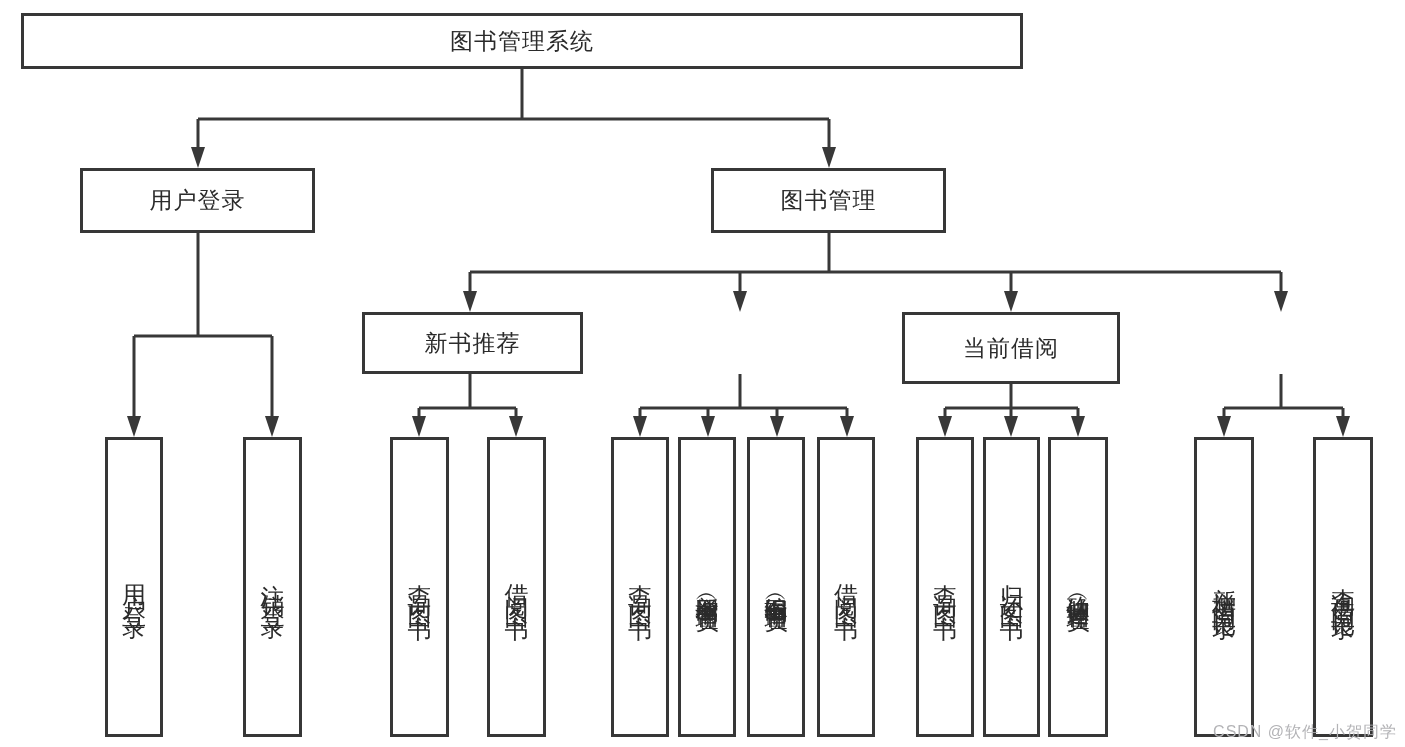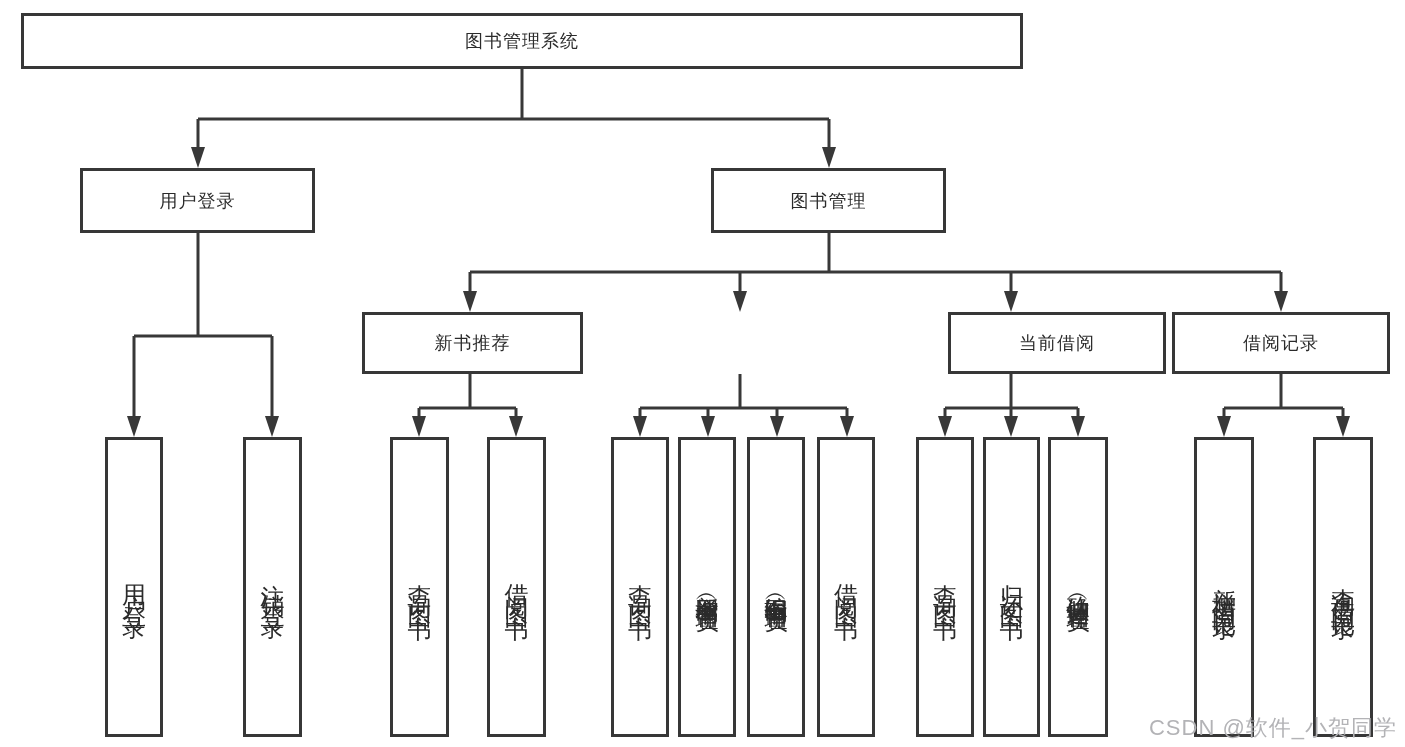--- a/index.html
+++ b/index.html
@@ -25,39 +25,39 @@
     position: absolute;
     box-sizing: border-box;
     background: #ffffff;
     border: 3px solid #373737;
     color: #2b2b2b;
     display: flex;
     align-items: center;
     justify-content: center;
   }
   .hbox span {
-    font-size: 18px;
+    font-size: 23px;
     letter-spacing: 1px;
     white-space: nowrap;
   }
   .vbox span {
     writing-mode: vertical-rl;
     text-orientation: mixed;
     font-size: 24px;
     line-height: 1;
     white-space: nowrap;
   }
   .ls-loose span { letter-spacing: 11px; }
   .ls-med   span { letter-spacing: 6px; }
   .ls-tight span { letter-spacing: 2px; font-size: 23px; }
   #watermark {
     position: absolute;
     right: 8px;
     bottom: 4px;
-    font-size: 22px;
+    font-size: 16px;
     color: #b3b3b6;
     letter-spacing: 1px;
     white-space: nowrap;
   }
 </style>
 </head>
 <body>
 
 <div id="stage">
 
@@ -101,25 +101,22 @@
   <div class="node hbox" style="left:80px;top:168px;width:235px;height:65px">
     <span>用户登录</span>
   </div>
   <div class="node hbox" style="left:362px;top:312px;width:221px;height:62px">
     <span>新书推荐</span>
   </div>
 
   <div class="node hbox" style="left:711px;top:168px;width:235px;height:65px">
     <span>图书管理</span>
   </div>
-  <div class="node hbox" style="left:948px;top:312px;width:218px;height:62px">
+  <div class="node hbox" style="left:902px;top:312px;width:218px;height:72px">
     <span>当前借阅</span>
-  </div>
-  <div class="node hbox" style="left:1172px;top:312px;width:218px;height:62px">
-    <span>借阅记录</span>
   </div>
 
   <div class="node vbox ls-loose" style="left:105px;top:437px;width:58px;height:300px">
     <span>用户登录</span>
   </div>
   <div class="node vbox ls-loose" style="left:243px;top:437px;width:59px;height:300px">
     <span>注销登录</span>
   </div>
 
   <div class="node vbox ls-loose" style="left:390px;top:437px;width:59px;height:300px">

